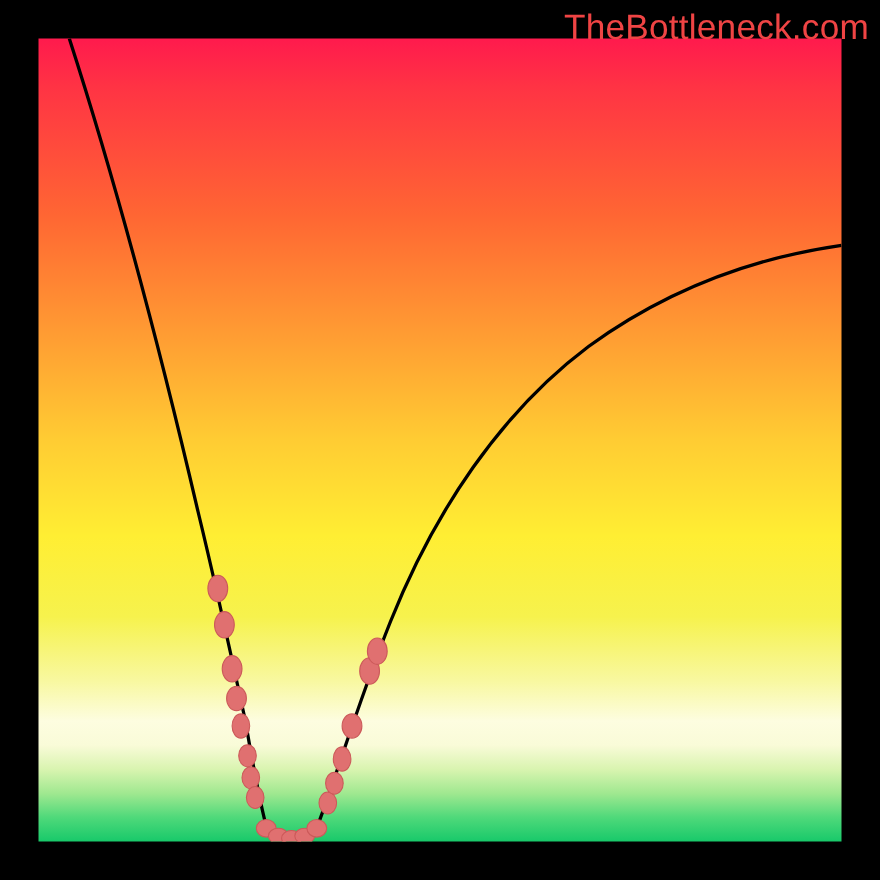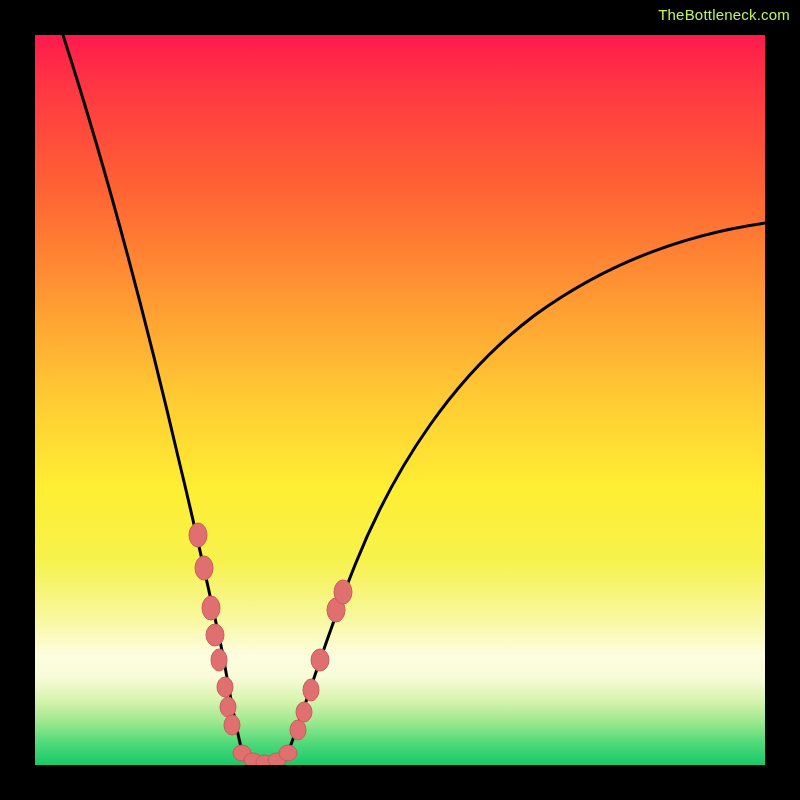--- a/index.html
+++ b/index.html
@@ -45,23 +45,23 @@
     position: absolute;
     left: 0;
     top: 0;
     width: 730px;
     height: 730px;
   }
   .watermark {
     position: absolute;
     top: 6px;
     right: 10px;
-    font-size: 15px;
+    font-size: 32px;
     font-weight: 400;
-    color: #bef264;
+    color: #ef4444;
     letter-spacing: 0.2px;
     user-select: none;
   }
 </style>
 </head>
 <body>
 
 <div class="frame">
   <div class="plot">
 

